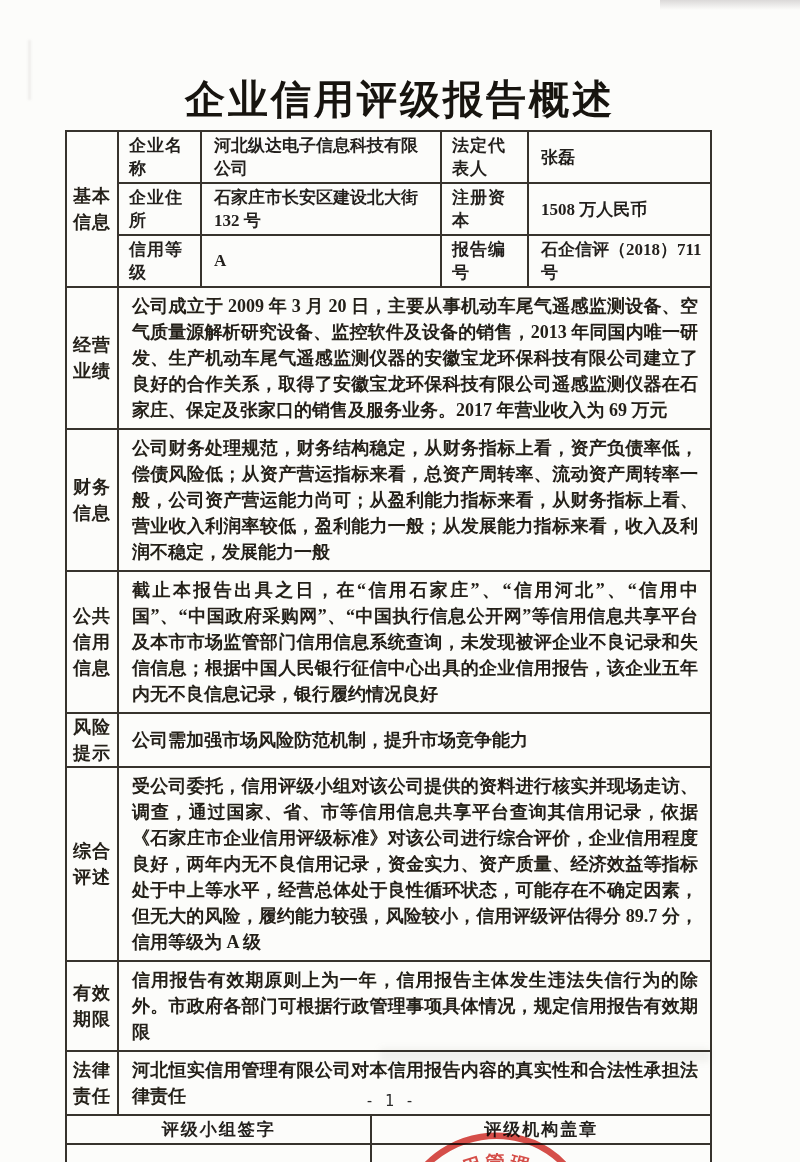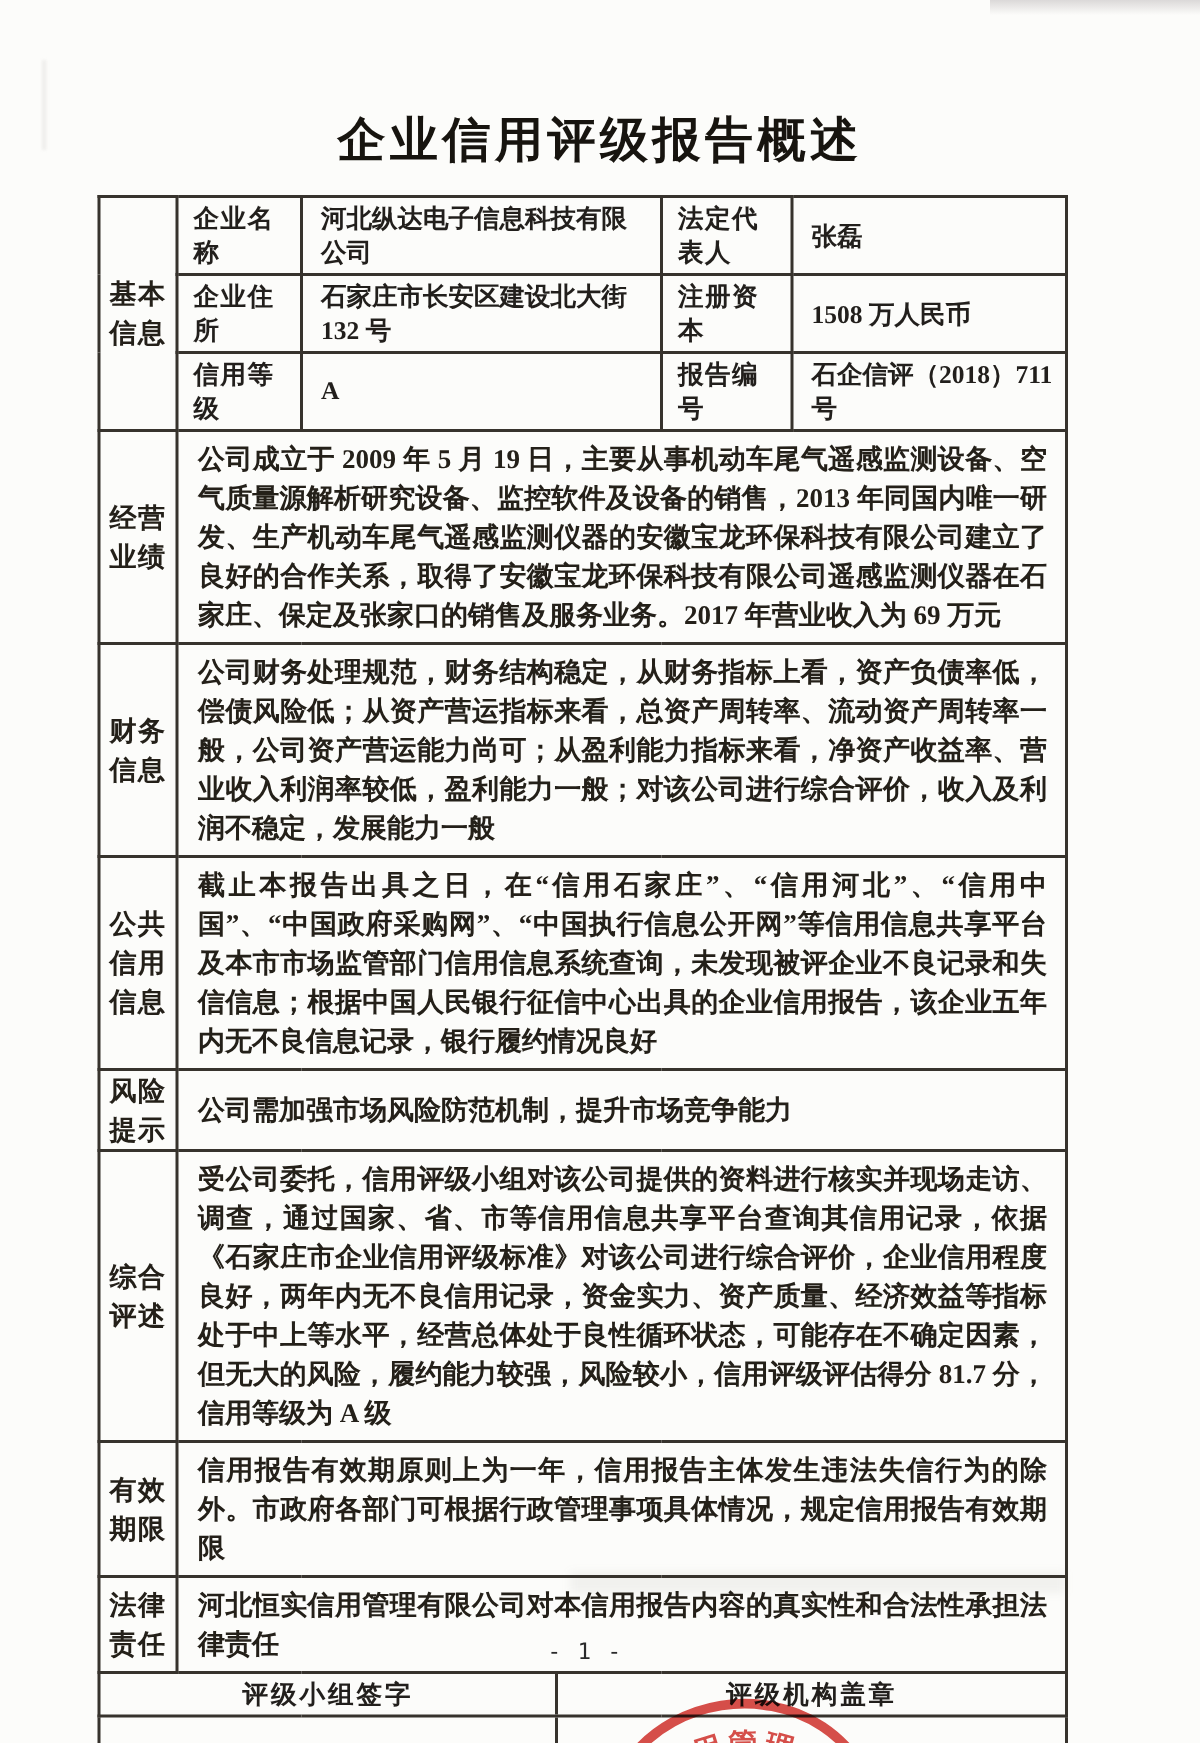--- a/index.html
+++ b/index.html
@@ -14,21 +14,21 @@
   .artifact { position: absolute; pointer-events: none; }
   .artifact.tr { top: 0; right: 0; width: 140px; height: 10px;
     background: linear-gradient(180deg, rgba(120,110,115,.25), rgba(120,110,115,0)); }
   .artifact.bleed { top: 1048px; left: 380px; width: 330px; height: 14px;
     background: rgba(120,115,108,.08); filter: blur(3px); }
   .artifact.lft { top: 40px; left: 28px; width: 3px; height: 60px;
     background: rgba(150,140,140,.12); filter: blur(1px); }
 
   .title {
     position: absolute; top: 72px; left: 0; width: 800px;
-    text-align: center; font-size: 32px; font-weight: bold;
+    text-align: center; font-size: 40px; font-weight: bold;
     letter-spacing: 3px; color: #17140f;
   }
 
   table.report {
     position: absolute; left: 65px; top: 130px; width: 645px;
     border-collapse: collapse; table-layout: fixed;
   }
   table.report td {
     border: 2px solid #37332d;
     vertical-align: middle;
@@ -94,42 +94,42 @@
   </tr>
   <tr style="height:27px">
     <td class="fld">信用等级</td>
     <td class="val">A</td>
     <td class="fld">报告编号</td>
     <td class="val">石企信评（2018）711 号</td>
   </tr>
   <tr style="height:123px">
     <td class="lbl">经营
 业绩</td>
-    <td class="content" colspan="4">公司成立于 2009 年 5 月 19 日，主要从事机动车尾气遥感监测设备、空气质量源解析研究设备、监控软件及设备的销售，2013 年同国内唯一研发、生产机动车尾气遥感监测仪器的安徽宝龙环保科技有限公司建立了良好的合作关系，取得了安徽宝龙环保科技有限公司遥感监测仪器在石家庄、保定及张家口的销售及服务业务。2017 年营业收入为 69 万元</td>
+    <td class="content" colspan="4">公司成立于 2009 年 3 月 20 日，主要从事机动车尾气遥感监测设备、空气质量源解析研究设备、监控软件及设备的销售，2013 年同国内唯一研发、生产机动车尾气遥感监测仪器的安徽宝龙环保科技有限公司建立了良好的合作关系，取得了安徽宝龙环保科技有限公司遥感监测仪器在石家庄、保定及张家口的销售及服务业务。2017 年营业收入为 69 万元</td>
   </tr>
   <tr style="height:109px">
     <td class="lbl">财务
 信息</td>
-    <td class="content" colspan="4">公司财务处理规范，财务结构稳定，从财务指标上看，资产负债率低，偿债风险低；从资产营运指标来看，总资产周转率、流动资产周转率一般，公司资产营运能力尚可；从盈利能力指标来看，净资产收益率、营业收入利润率较低，盈利能力一般；对该公司进行综合评价，收入及利润不稳定，发展能力一般</td>
+    <td class="content" colspan="4">公司财务处理规范，财务结构稳定，从财务指标上看，资产负债率低，偿债风险低；从资产营运指标来看，总资产周转率、流动资产周转率一般，公司资产营运能力尚可；从盈利能力指标来看，从财务指标上看、营业收入利润率较低，盈利能力一般；从发展能力指标来看，收入及利润不稳定，发展能力一般</td>
   </tr>
   <tr style="height:116px">
     <td class="lbl">公共
 信用
 信息</td>
     <td class="content" colspan="4">截止本报告出具之日，在“信用石家庄”、“信用河北”、“信用中国”、“中国政府采购网”、“中国执行信息公开网”等信用信息共享平台及本市市场监管部门信用信息系统查询，未发现被评企业不良记录和失信信息；根据中国人民银行征信中心出具的企业信用报告，该企业五年内无不良信息记录，银行履约情况良好</td>
   </tr>
   <tr style="height:54px">
     <td class="lbl">风险
 提示</td>
     <td class="content" colspan="4">公司需加强市场风险防范机制，提升市场竞争能力</td>
   </tr>
   <tr style="height:128px">
     <td class="lbl">综合
 评述</td>
-    <td class="content" colspan="4">受公司委托，信用评级小组对该公司提供的资料进行核实并现场走访、调查，通过国家、省、市等信用信息共享平台查询其信用记录，依据《石家庄市企业信用评级标准》对该公司进行综合评价，企业信用程度良好，两年内无不良信用记录，资金实力、资产质量、经济效益等指标处于中上等水平，经营总体处于良性循环状态，可能存在不确定因素，但无大的风险，履约能力较强，风险较小，信用评级评估得分 81.7 分，信用等级为 A 级</td>
+    <td class="content" colspan="4">受公司委托，信用评级小组对该公司提供的资料进行核实并现场走访、调查，通过国家、省、市等信用信息共享平台查询其信用记录，依据《石家庄市企业信用评级标准》对该公司进行综合评价，企业信用程度良好，两年内无不良信用记录，资金实力、资产质量、经济效益等指标处于中上等水平，经营总体处于良性循环状态，可能存在不确定因素，但无大的风险，履约能力较强，风险较小，信用评级评估得分 89.7 分，信用等级为 A 级</td>
   </tr>
   <tr style="height:57px">
     <td class="lbl">有效
 期限</td>
     <td class="content" colspan="4">信用报告有效期原则上为一年，信用报告主体发生违法失信行为的除外。市政府各部门可根据行政管理事项具体情况，规定信用报告有效期限</td>
   </tr>
   <tr style="height:44px">
     <td class="lbl">法律
 责任</td>
     <td class="content" colspan="4">河北恒实信用管理有限公司对本信用报告内容的真实性和合法性承担法律责任</td>

